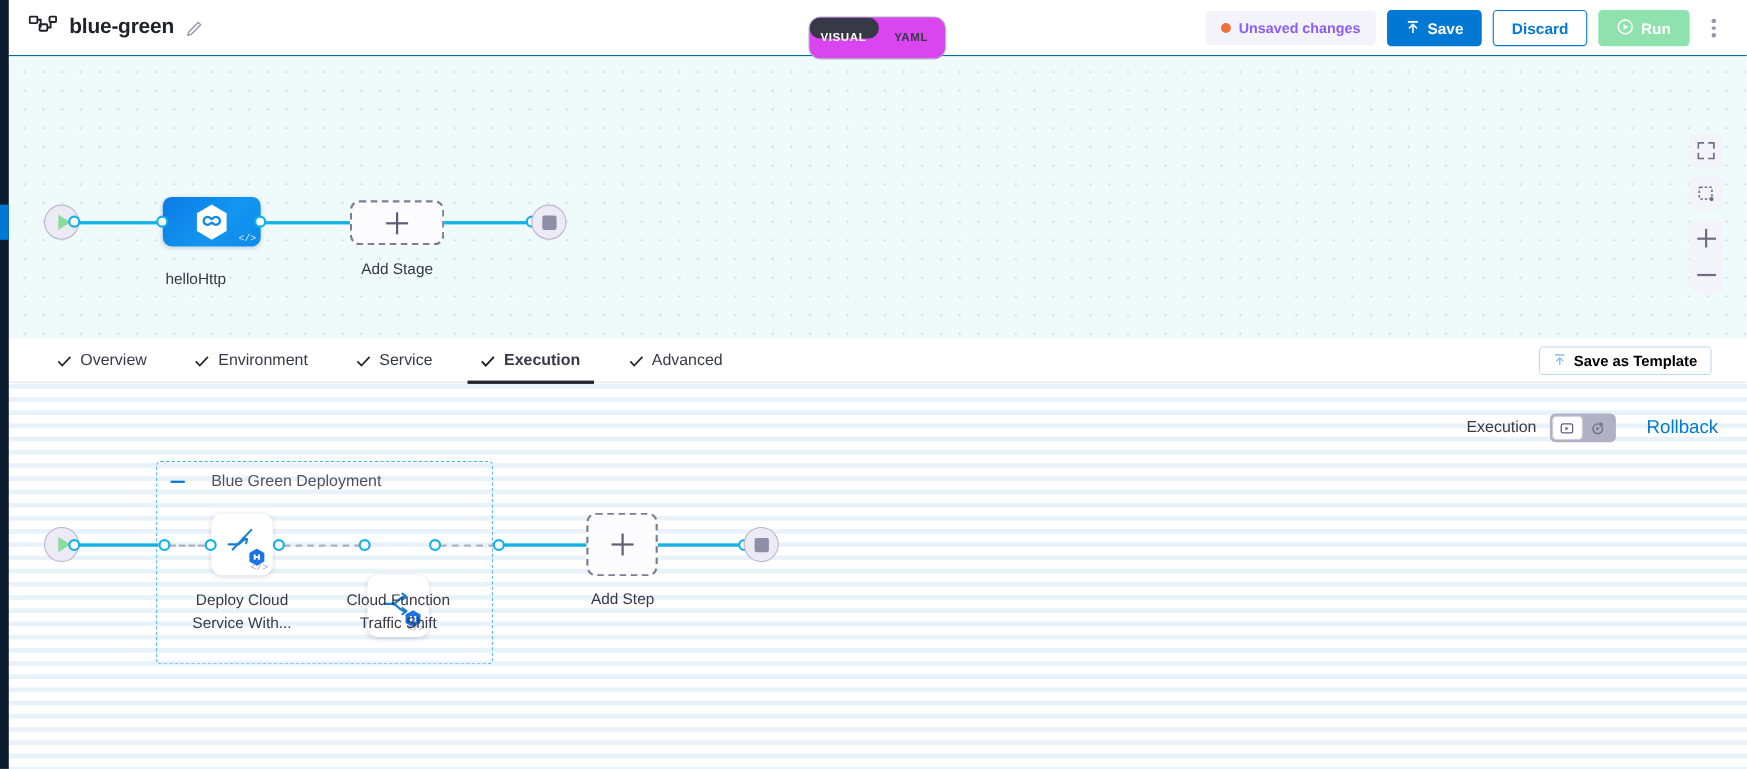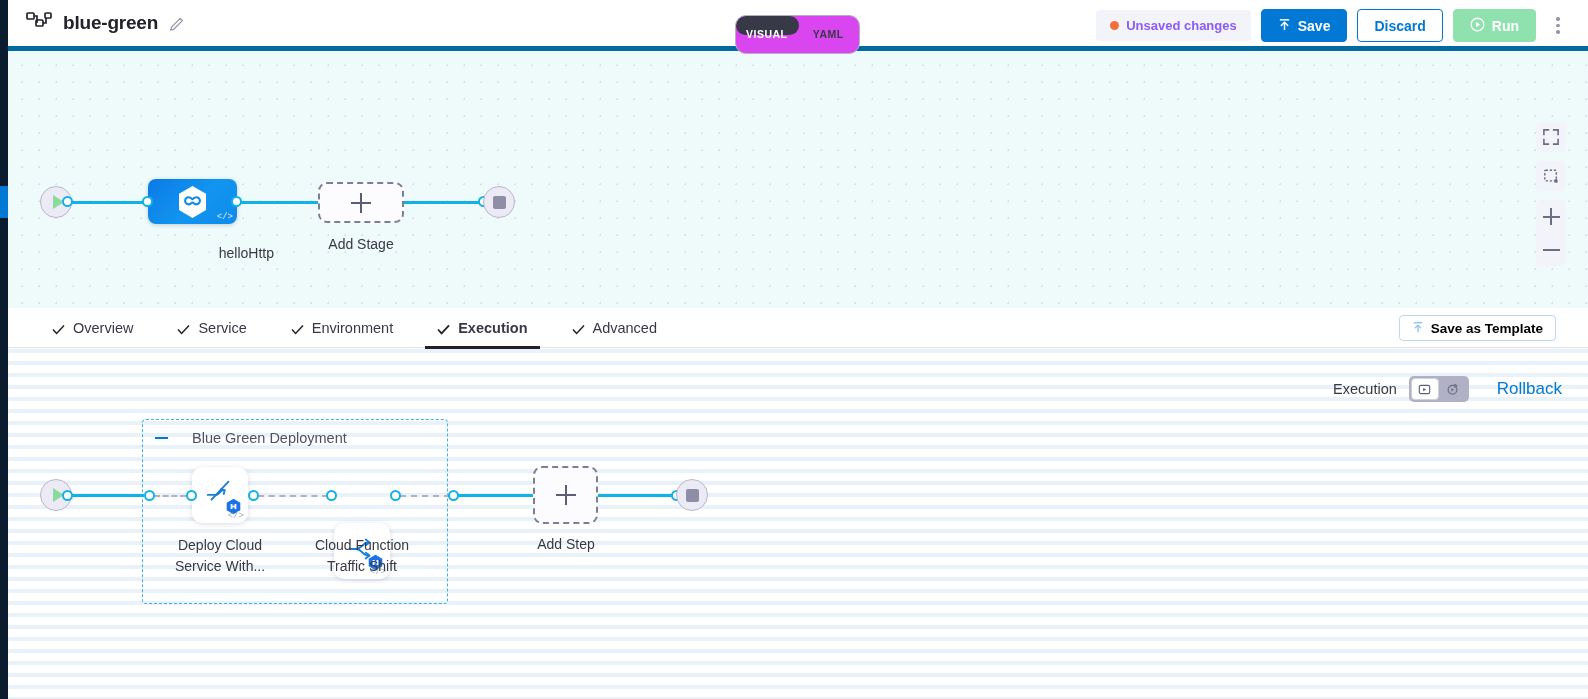--- a/index.html
+++ b/index.html
@@ -19,21 +19,21 @@
     background: #0b1c2e; z-index: 40;
   }
   .app-rail-active {
     position: absolute; left: 0; top: 186px; width: 8px; height: 32px;
     background: #0278d5;
   }
 
   
   .header {
     position: absolute; left: 8px; top: 0; width: 1580px; height: 51px;
-    background: #ffffff; border-bottom: 5px solid #0369a1;
+    background: #ffffff; border-bottom: 1px solid #0369a1;
     display: flex; align-items: center; z-index: 30;
   }
   .hdr-left { display: flex; align-items: center; gap: 11px; padding-left: 18px; }
   .pipeline-glyph { width: 26px; height: 22px; display: block; }
   .pipeline-title {
     font-size: 19px; font-weight: bold; color: #22222a; letter-spacing: -.2px;
   }
   .edit-pencil { width: 16px; height: 16px; display:block; cursor: pointer; }
 
   .hdr-center {
@@ -341,21 +341,21 @@
           <svg viewBox="0 0 31 34" width="31" height="34">
             <path d="M15.5 1 L29 8.8 V25 L15.5 33 L2 25 V8.8 Z" fill="#ffffff"></path>
             <path d="M11.7 12.2 a3.6 3.6 0 1 0 0 7.2 c2.3 0 3-1.9 3.8-1.9 c.8 0 1.5 1.9 3.8 1.9 a3.6 3.6 0 1 0 0-7.2 c-2.3 0-3 1.9-3.8 1.9 c-.8 0-1.5-1.9-3.8-1.9 z" fill="none" stroke="#0f8ae9" stroke-width="2.1"></path>
           </svg>
         </span>
         <span class="code-badge">&lt;/&gt;</span>
       </div>
     </div>
     <div class="port" style="left:134px; top:145px;"></div>
     <div class="port" style="left:223px; top:145px;"></div>
-    <div class="node-caption" style="left:136px; top:192px; width:130px;text-align:right;">helloHttp</div>
+    <div class="node-caption" style="left:105px; top:192px; width:130px;">helloHttp</div>
 
     <div class="node-abs dashed-add" style="left:310px; top:131px; width:86px; height:41px;">
       <span class="plus-glyph"></span>
     </div>
     <div class="node-caption" style="left:290px; top:183px; width:126px;">Add Stage</div>
 
     <div class="port" style="left:470px; top:145px;"></div>
     <div class="node-abs" style="left:475px; top:135px;">
       <div class="term-circle">
         <span class="stop-sq"></span>
@@ -394,29 +394,29 @@
             </svg>
         </span>
         <span>Overview</span>
       </div>
       <div class="tab">
         <span class="tick">
           <svg viewBox="0 0 13 11" width="13" height="11">
               <path d="M1 5.5 L4.6 9.4 L12 1.4" fill="none" stroke="#22222a" stroke-width="1.5"></path>
             </svg>
         </span>
-        <span>Service</span>
+        <span>Environment</span>
       </div>
       <div class="tab">
         <span class="tick">
           <svg viewBox="0 0 13 11" width="13" height="11">
               <path d="M1 5.5 L4.6 9.4 L12 1.4" fill="none" stroke="#22222a" stroke-width="1.5"></path>
             </svg>
         </span>
-        <span>Environment</span>
+        <span>Service</span>
       </div>
       <div class="tab active">
         <span class="tick">
           <svg viewBox="0 0 13 11" width="13" height="11">
               <path d="M1 5.5 L4.6 9.4 L12 1.4" fill="none" stroke="#22222a" stroke-width="1.8"></path>
             </svg>
         </span>
         <span>Execution</span>
       </div>
       <div class="tab">

